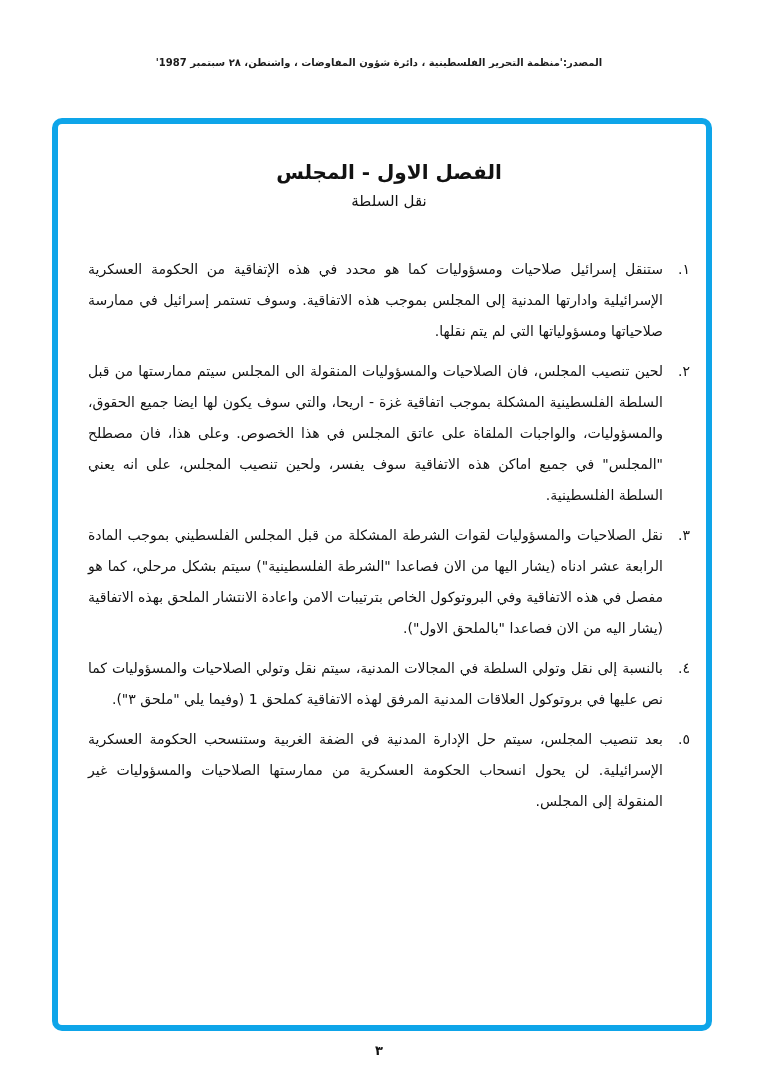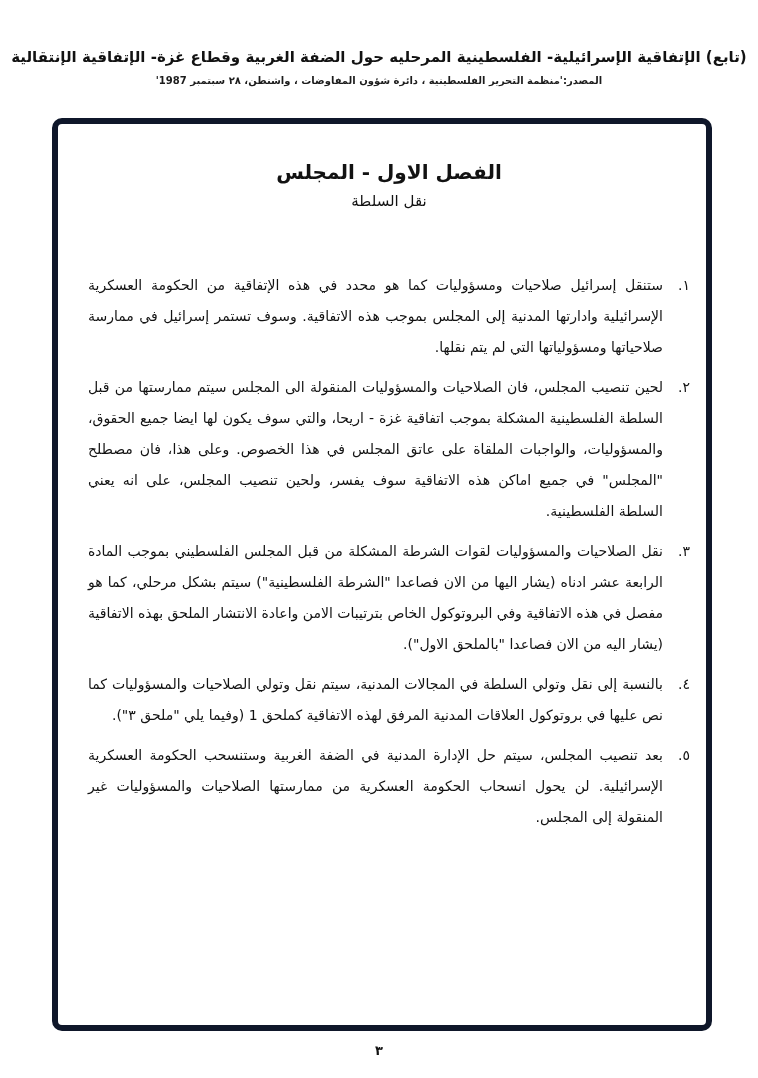--- a/index.html
+++ b/index.html
@@ -40,21 +40,21 @@
     color: #1c1c1c;
   }
 
   
   .green-box {
     position: absolute;
     left: 52px;
     top: 118px;
     width: 660px;
     height: 913px;
-    border: 6px solid #0f172a;
+    border: 6px solid #0ea5e9;
     border-radius: 10px;
     background: #ffffff;
   }
   .box-inner {
     direction: rtl;
     padding: 22px 16px 0 30px;
   }
 
   .chapter-title {
     text-align: center;
@@ -70,21 +70,21 @@
     text-align: right;
   }
   .article-sub {
     margin-top: 8px;
     font-size: 15px;
     text-align: center;
   }
 
   
   .clauses {
-    margin-top: 60px;
+    margin-top: 44px;
     font-size: 14px;
     line-height: 31px;
     text-align: justify;
   }
   .clause {
     padding-right: 27px;
     text-indent: -27px;
     margin: 0 0 9px 0;
   }
   .clause .num {
@@ -101,21 +101,20 @@
     width: 758px;
     text-align: center;
     font-size: 13px;
     font-weight: bold;
   }
 </style>
 </head>
 <body>
 
 <div class="doc-header">
-  <div class="doc-title">(تابع) الإتفاقية الإسرائيلية- الفلسطينية المرحليه حول الضفة الغربية وقطاع غزة- الإتفاقية الإنتقالية</div>
   <div class="doc-source">المصدر:'منظمة التحرير الفلسطينية ، دائرة شؤون المفاوضات ، واشنطن، ٢٨ سبتمبر 1987'</div>
 </div>
 
 <div class="green-box">
   <div class="box-inner">
     <div class="chapter-title">الفصل الاول - المجلس</div>
 
     <div class="article-sub">نقل السلطة</div>
 
     <div class="clauses">

